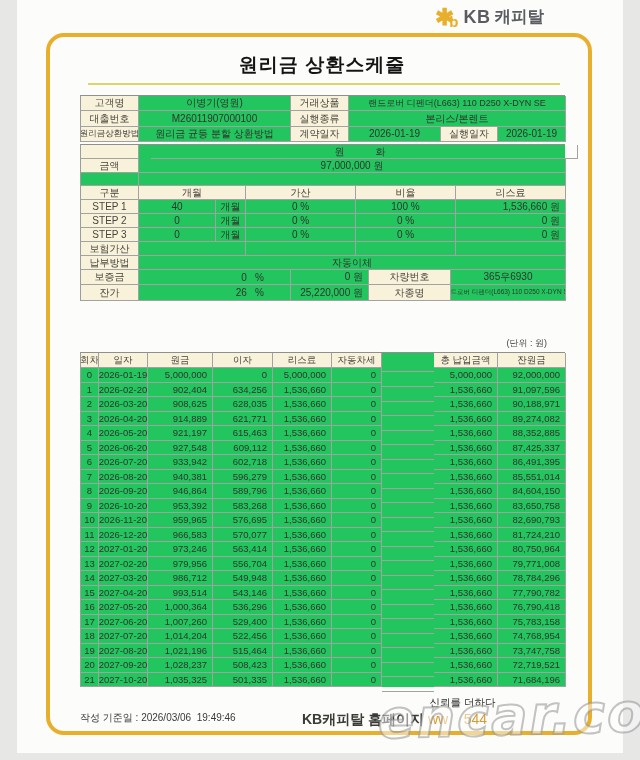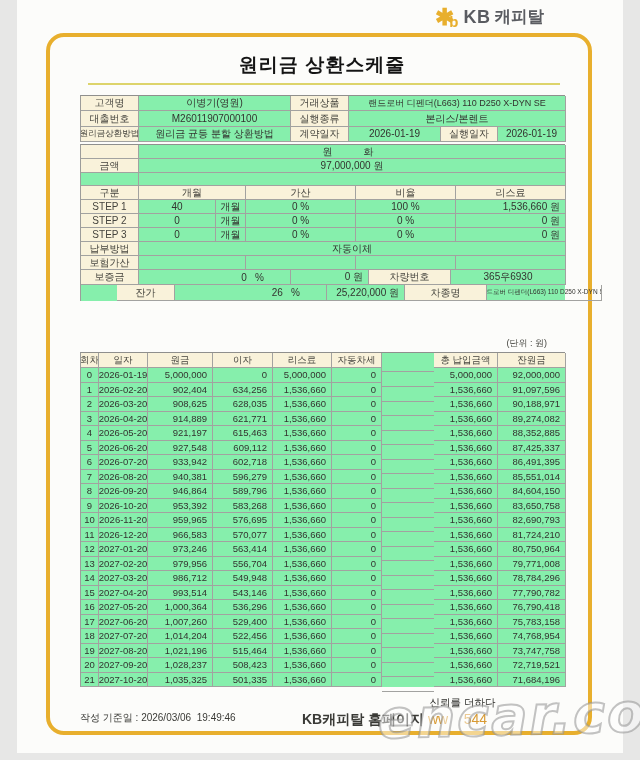--- a/index.html
+++ b/index.html
@@ -23,40 +23,40 @@
   .goldbox {
     position:absolute; left:29px; top:33px; width:546px; height:702px;
     border:4px solid #e8af2d; border-radius:18px; background:transparent;
   }
   .title {
     position:absolute; left:29px; top:52px; width:552px; text-align:center;
     font-size:19px; font-weight:bold; color:#141414; letter-spacing:1px;
   }
   .title-underline { position:absolute; left:71px; top:83px; width:472px; height:2px; background:#ddd46b; }
   
-  .t { position:absolute; border-top:1px solid #8f8f8d; border-left:1px solid #9c9c9a; width:485px; left:63px; background:#86efac; }
+  .t { position:absolute; border-top:1px solid #8f8f8d; border-left:1px solid #9c9c9a; width:485px; left:63px; background:#22c55e; }
   .r { display:flex; }
   .c {
     border-right:1px solid #a2a2a0; border-bottom:1px solid #a2a2a0;
     font-size:10px; display:flex; align-items:center; justify-content:center;
     overflow:hidden; white-space:nowrap; color:#33332f;
   }
   .lab { background:#f9f2da; color:#45443e; }
   .num { justify-content:flex-end; padding-right:5px; }
   .left { justify-content:flex-start; padding-left:5px; }
   .fs9 { font-size:9px; } .fs85 { font-size:8.5px; } .fs65 { font-size:6.5px; }
   .w18{flex:0 0 18px;} .w30{flex:0 0 30px;} .w49{flex:0 0 49px;} .w50{flex:0 0 50px;}
   .w52{flex:0 0 52px;margin-top:18px;} .w57{flex:0 0 57px;} .w58{flex:0 0 58px;} .w59{flex:0 0 59px;}
   .w60{flex:0 0 60px;} .w62{flex:0 0 62px;} .w64{flex:0 0 64px;} .w65{flex:0 0 65px;}
   .w68{flex:0 0 68px;} .w72{flex:0 0 72px;} .w77{flex:0 0 77px;} .w78{flex:0 0 78px;}
   .w82{flex:0 0 82px;} .w92{flex:0 0 92px;} .w100{flex:0 0 100px;} .w107{flex:0 0 107px;}
   .w110{flex:0 0 110px;} .w115{flex:0 0 115px;} .w152{flex:0 0 152px;} .w178{flex:0 0 178px;}
   .w217{flex:0 0 217px;} .w427{flex:0 0 427px;}
-  .h15 { height:15.4px; } .h14 { height:14px; } .h13 { height:13px; } .h16 { height:16px;padding-left:36px; }
-  .currency { letter-spacing:14px; padding-left:6px; }
+  .h15 { height:15.4px; } .h14 { height:14px; } .h13 { height:13px; } .h16 { height:16px; }
+  .currency { letter-spacing:14px; padding-left:6px;margin-left:12px; }
   .pctcell { justify-content:flex-end; padding-right:26px; white-space:pre; }
   
   .info-table { top:95px; }
   .sec2-table { top:144px; }
   .common-table { top:318px; }
   .unit-note { position:absolute; left:45px; top:337px; width:485px; text-align:right; font-size:9px; color:#44443f; }
   .sched-table { top:352px; }
   .sched-table .c { font-size:9.5px; }
   .sched-table .r { height:14.5px; }
   .sched-table .hr { height:15px; }
@@ -153,29 +153,29 @@
     </div>
     <div class="r h14">
       <div class="c lab w58">STEP 3</div>
       <div class="c w77">0</div>
       <div class="c w30">개월</div>
       <div class="c w110">0 %</div>
       <div class="c w100">0 %</div>
       <div class="c w110 num">0 원</div>
     </div>
     <div class="r h14">
-      <div class="c lab w58">납부방법</div>
-      <div class="c w427">자동이체</div>
-    </div>
-    <div class="r h14">
       <div class="c lab w58">보험가산</div>
       <div class="c w107"></div>
       <div class="c w110"></div>
       <div class="c w100"></div>
       <div class="c w110"></div>
+    </div>
+    <div class="r h14">
+      <div class="c lab w58">납부방법</div>
+      <div class="c w427">자동이체</div>
     </div>
     <div class="r h15">
       <div class="c lab w58">보증금</div>
       <div class="c w152 pctcell">0   %</div>
       <div class="c w78 num">0 원</div>
       <div class="c lab w82">차량번호</div>
       <div class="c w115">365우6930</div>
     </div>
     <div class="r h16">
       <div class="c lab w58">잔가</div>

